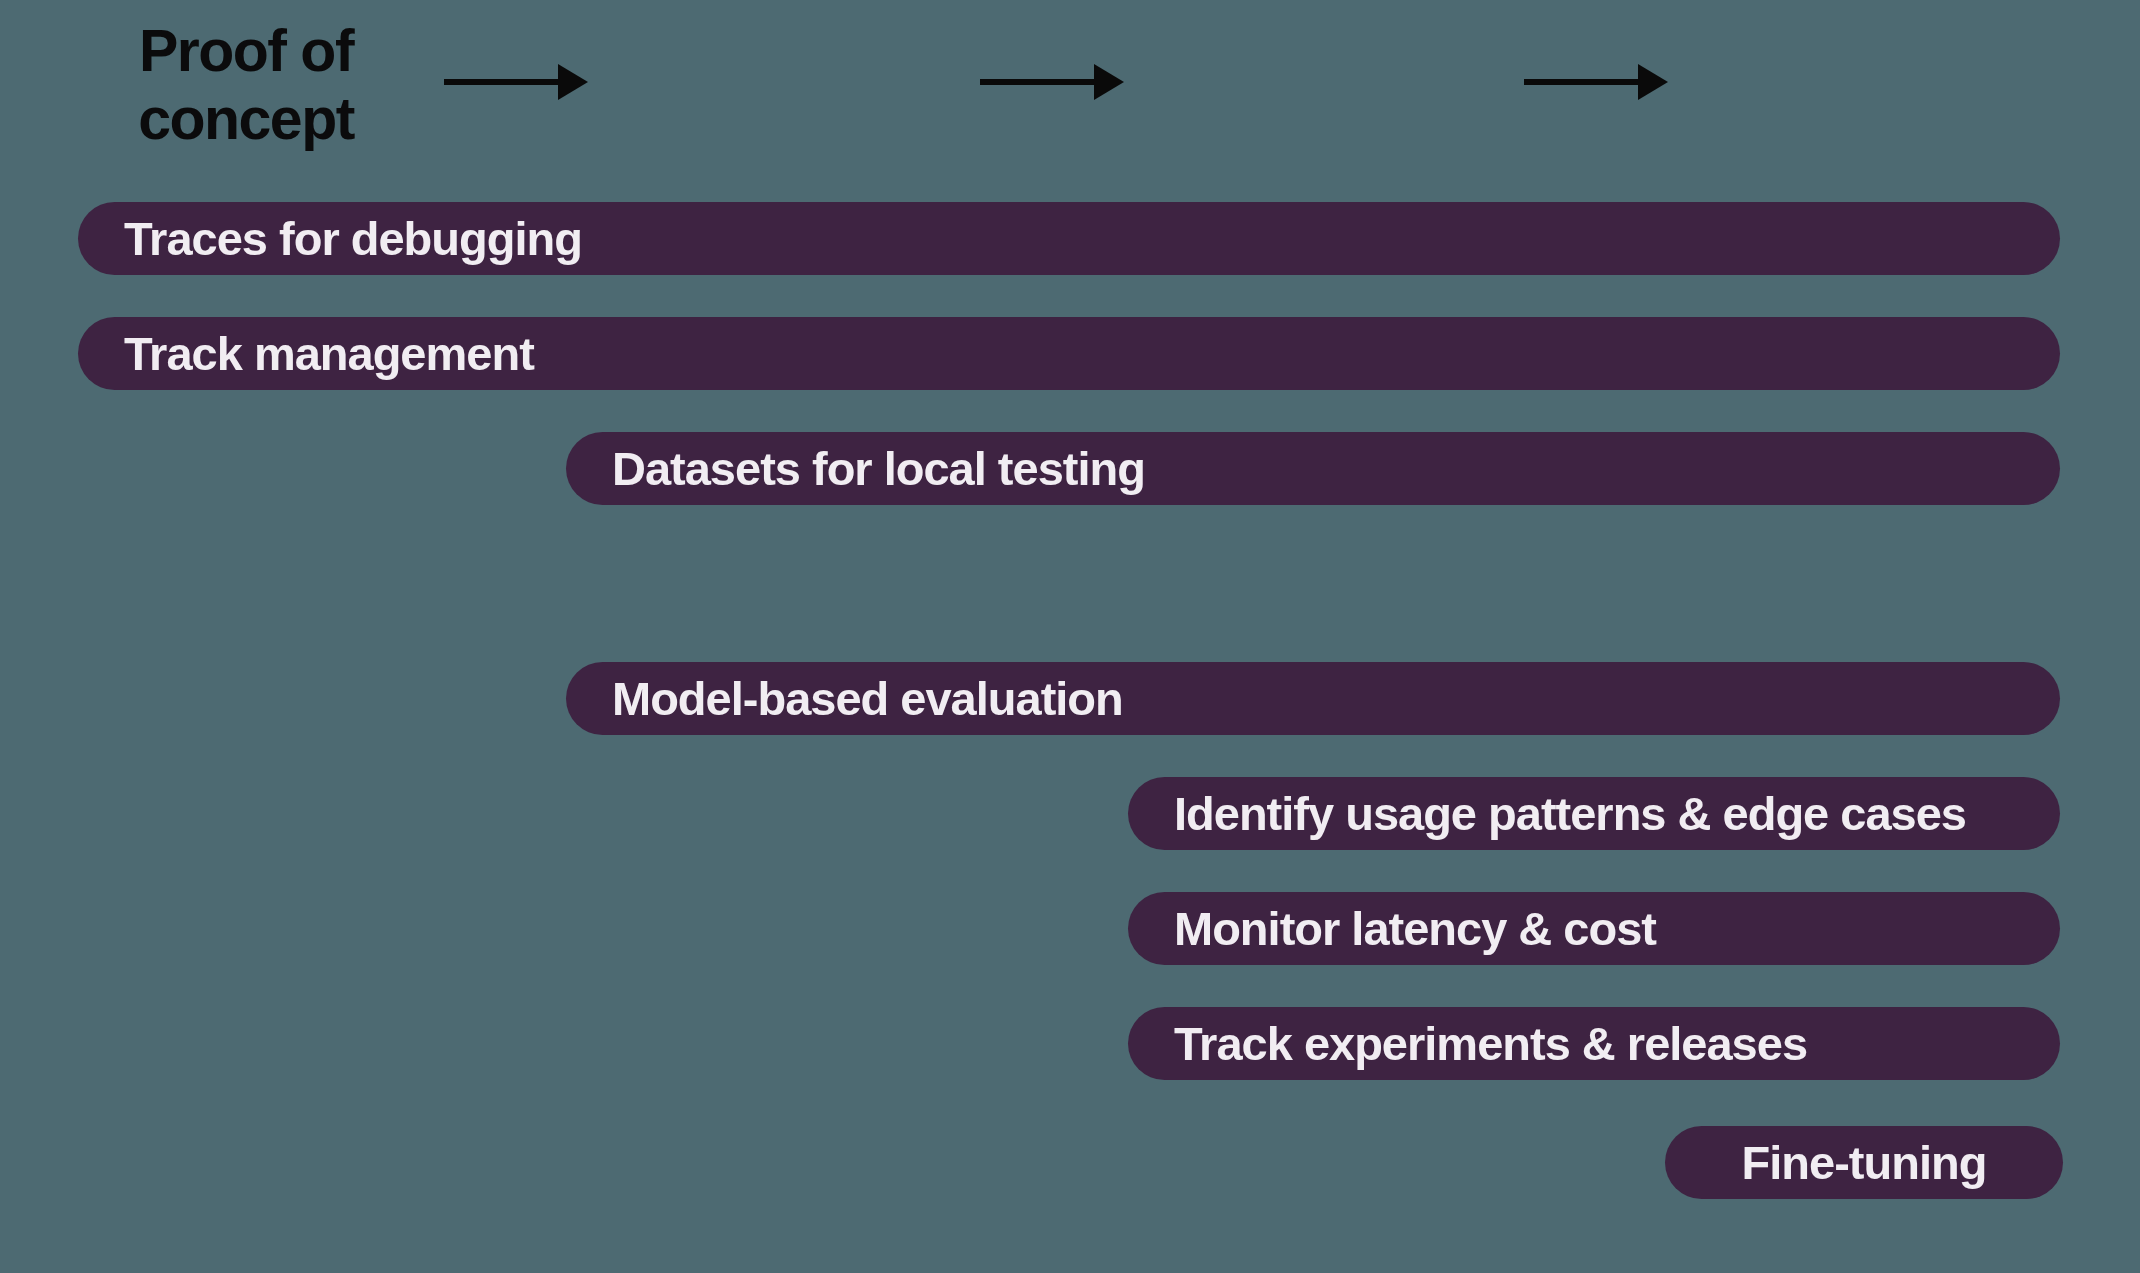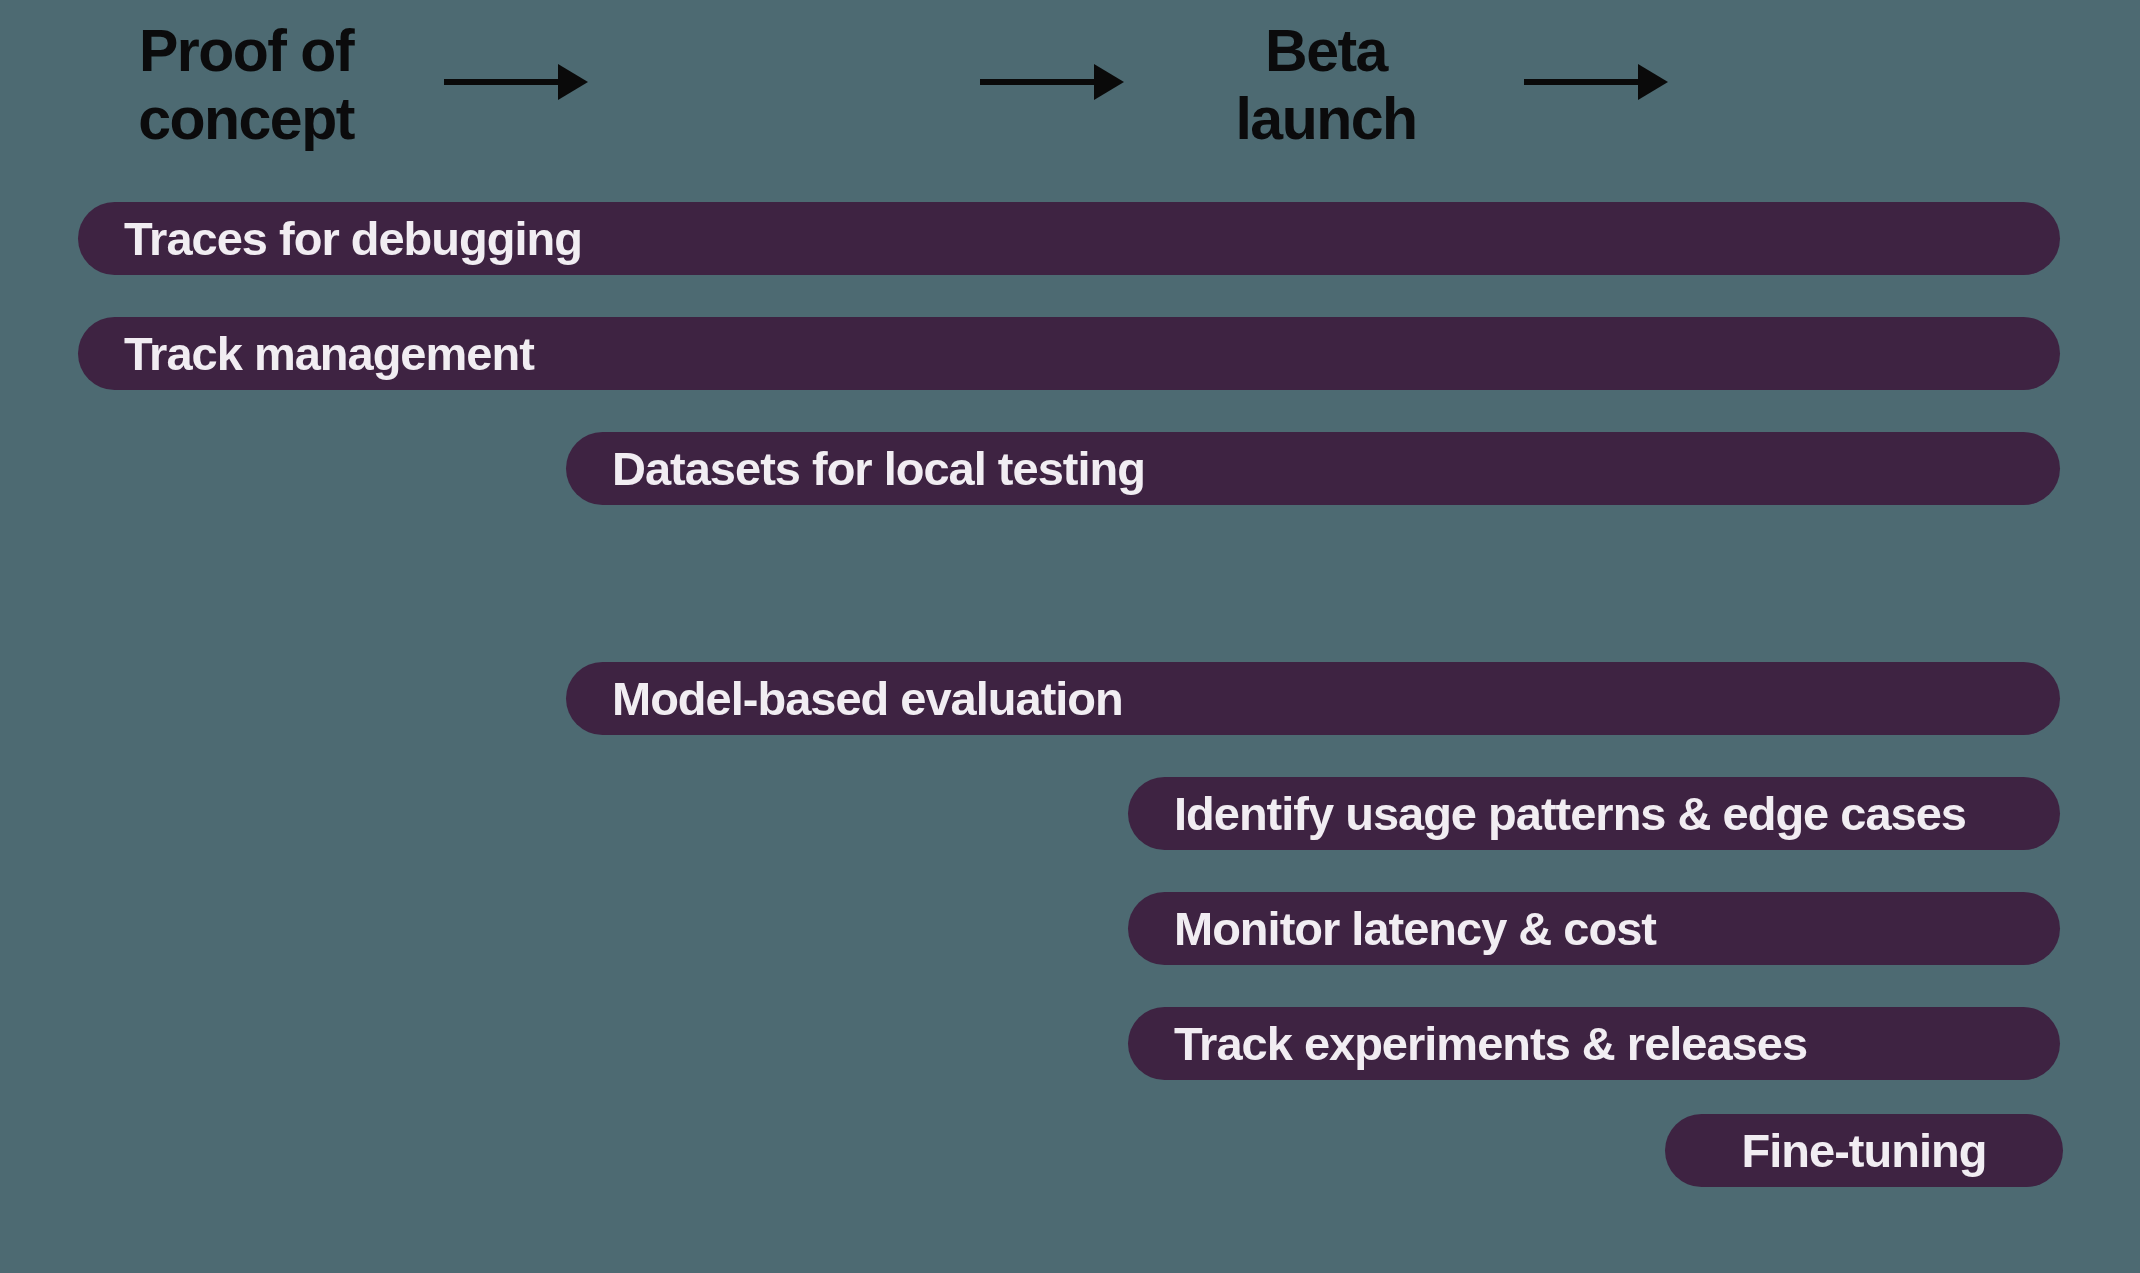--- a/index.html
+++ b/index.html
@@ -44,31 +44,29 @@
   .bar{
     position:absolute;height:73px;
     background:var(--bar);
     border-radius:45.5px;
     color:var(--bar-text);
     font-size:47px;font-weight:700;letter-spacing:-1px;
     display:flex;align-items:center;
     padding-left:46px;box-sizing:border-box;
     white-space:nowrap;
   }
-  .bar.center{justify-content:center;padding-left:0;}
+  .bar.center{justify-content:center;padding-left:0;margin-top:12px;}
 </style>
 </head>
 <body>
 
 <div class="canvas">
 
   <div class="stage-header" style="left:-24px">Proof of
 concept</div>
-  <div class="stage-header" style="left:1056px">Beta
-launch</div>
 
   <div class="arrow" style="left:444px">
     <div class="shaft"></div>
     <div class="head"></div>
   </div>
   <div class="arrow" style="left:980px">
     <div class="shaft"></div>
     <div class="head"></div>
   </div>
   <div class="arrow" style="left:1524px">

